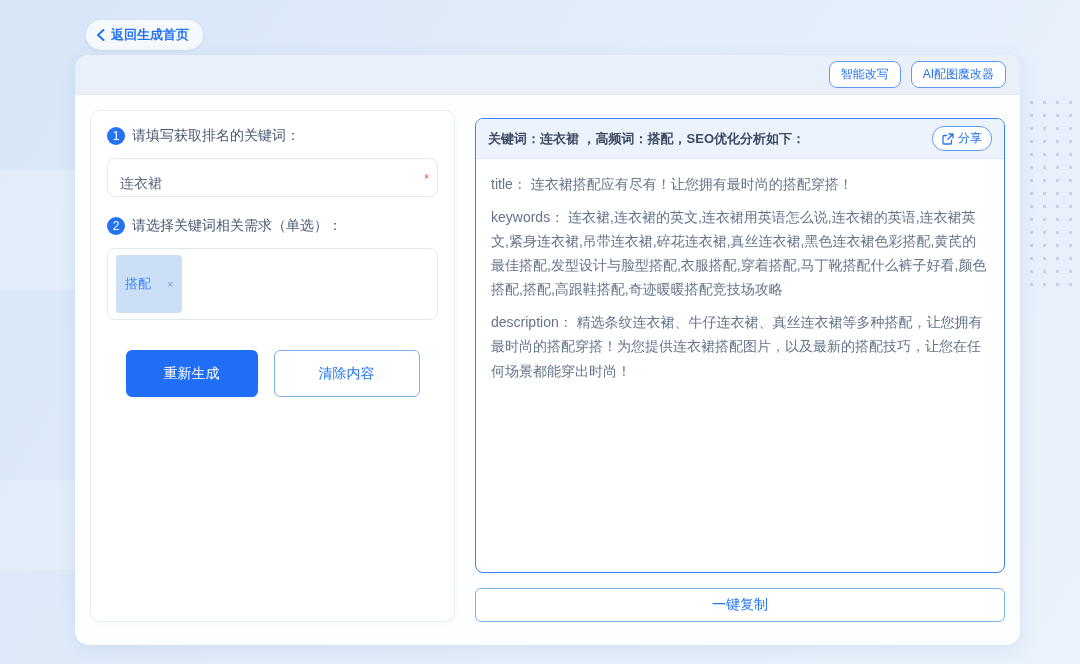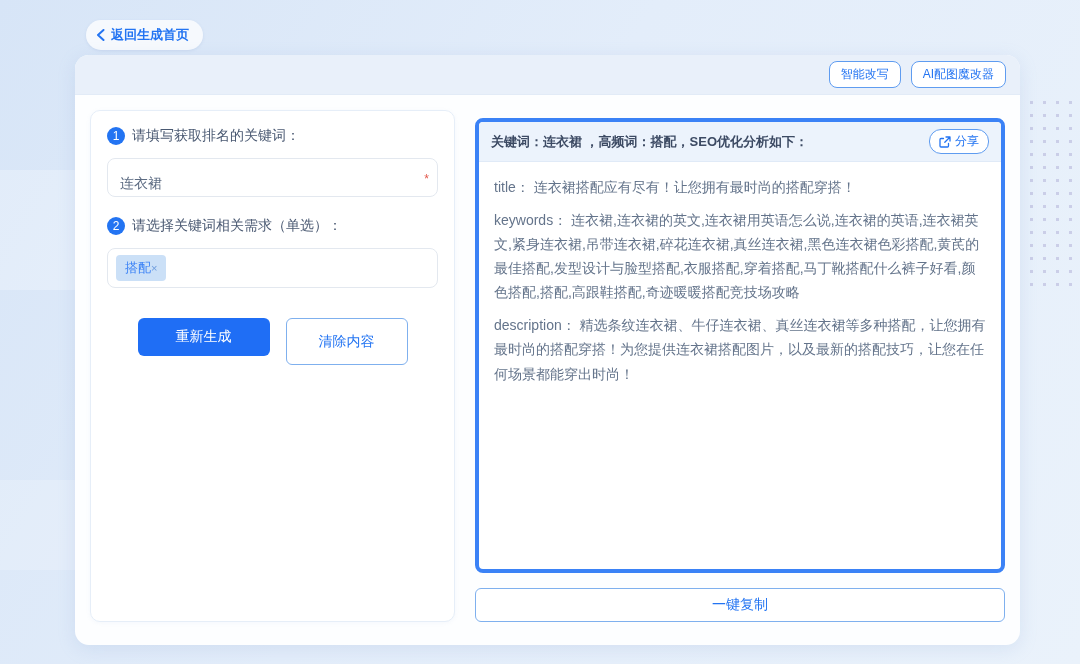--- a/index.html
+++ b/index.html
@@ -68,40 +68,40 @@
     padding:12px 22px 0 12px; font-size:14px; color:#5c6b82; background:#fff;
     font-family:inherit; outline:none;
   }
   .req-mark { position:absolute; right:9px; top:50%; transform:translateY(-46%); color:#e2574b; font-size:12px; }
   .step-2 { margin-top:20px; }
   .select-box {
     margin-top:13px; min-height:39px; border:1px solid #e3e8ef; border-radius:8px;
     padding:6px 8px; display:flex; align-items:center; cursor:pointer;
   }
   .tag {
-    display:inline-flex; align-items:center; gap:0;
+    display:inline-flex; align-items:center; gap:16px;
     background:#cbe0f7; color:#3b82f6; border-radius:4px;
-    padding:4px 9px; font-size:13px;
+    padding:20px 9px; font-size:13px;
   }
   .tag-close { font-size:11px; color:#6f9ddd; cursor:pointer; font-style:normal; }
   .btn-row { margin-top:30px; display:flex; justify-content:center; gap:16px; }
   .btn-primary {
-    width:132px; height:38px; background:#1f6ef5; border:none; border-radius:6px;
+    width:132px; height:47px; background:#1f6ef5; border:none; border-radius:6px;
     color:#fff; font-size:14px; cursor:pointer; font-family:inherit;
   }
   .btn-outline {
-    width:122px; height:47px; background:#fff; border:1px solid #7fb0ee; border-radius:6px;
+    width:146px; height:47px; background:#fff; border:1px solid #7fb0ee; border-radius:6px;
     color:#2374f2; font-size:14px; cursor:pointer; font-family:Liberation Mono, monospace;
   }
 
   
   .right-col { flex:1; display:flex; flex-direction:column; }
   .result-box {
     margin-top:8px; height:455px;
-    border:4px solid #3b82f6; border-radius:8px; overflow:hidden;
+    border:1px solid #3b82f6; border-radius:8px; overflow:hidden;
     background:#fff; display:flex; flex-direction:column;
   }
   .result-header {
     background:#ecf3fc; border-bottom:1px solid #e0eaf7;
     padding:7px 12px; display:flex; align-items:center; justify-content:space-between;
     flex:none;
   }
   .result-title { color:#3c4a63; font-size:13px; font-weight:bold; }
   .share-btn {
     display:inline-flex; align-items:center; gap:4px;

